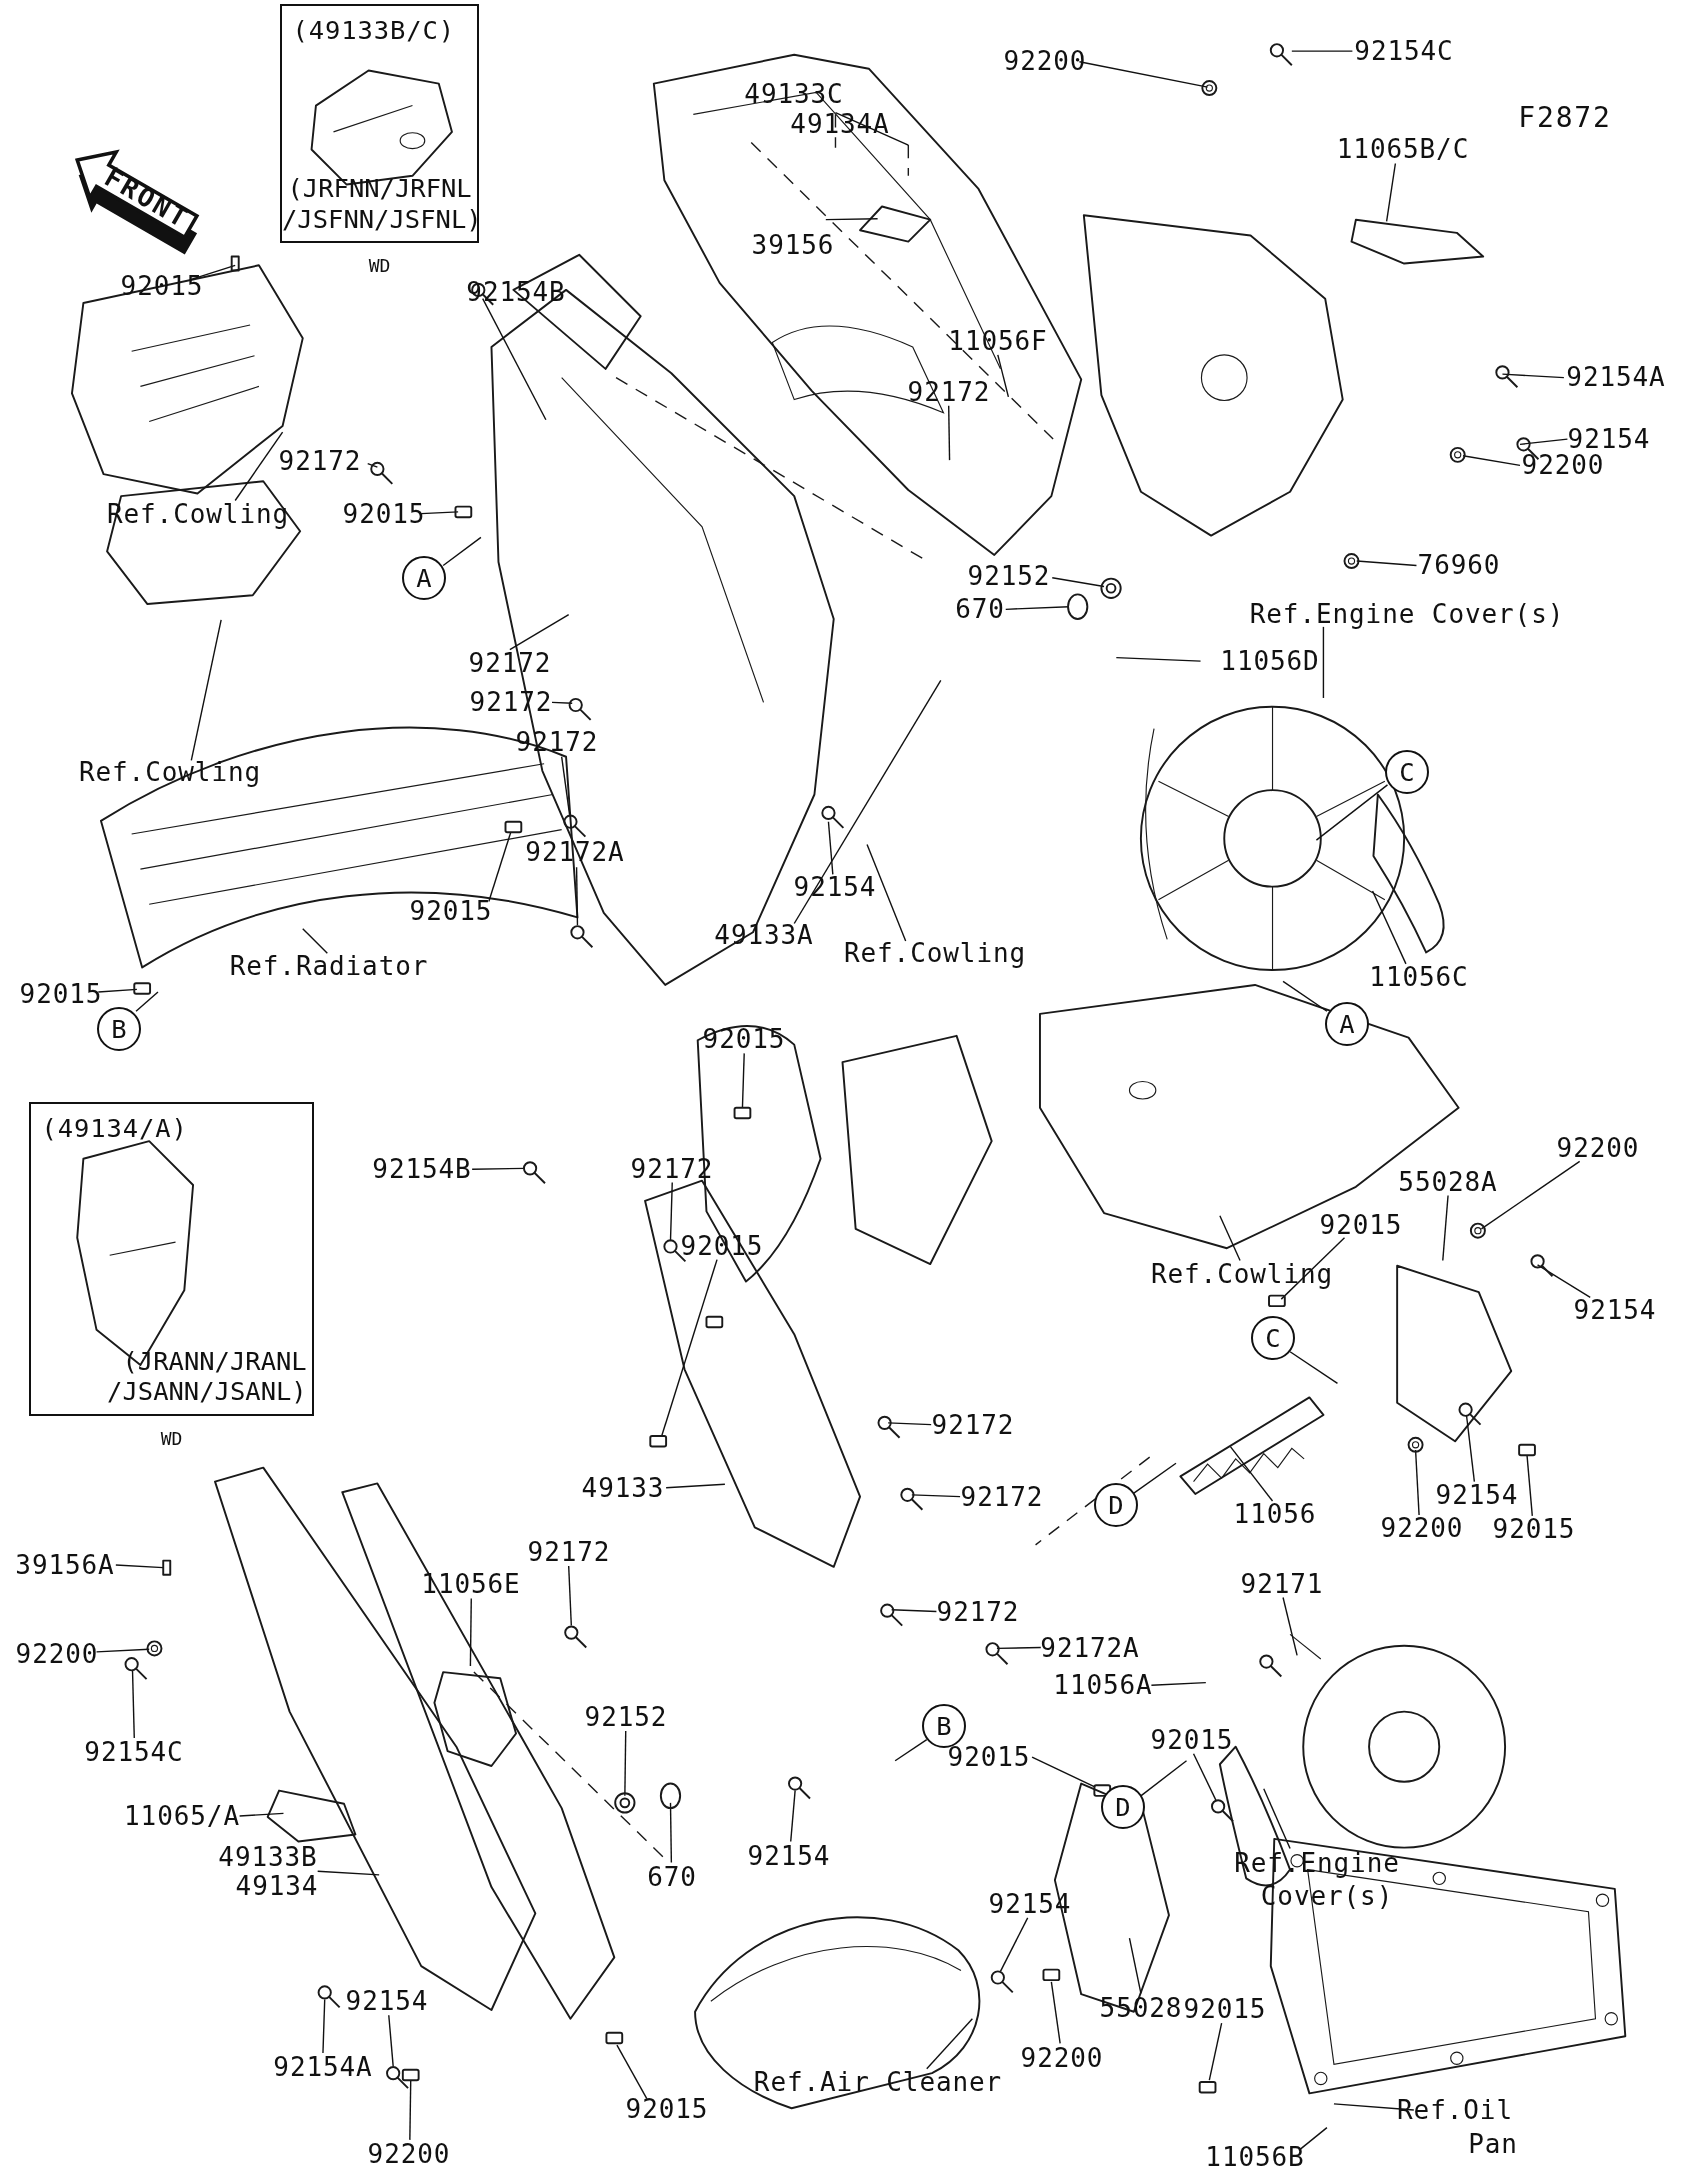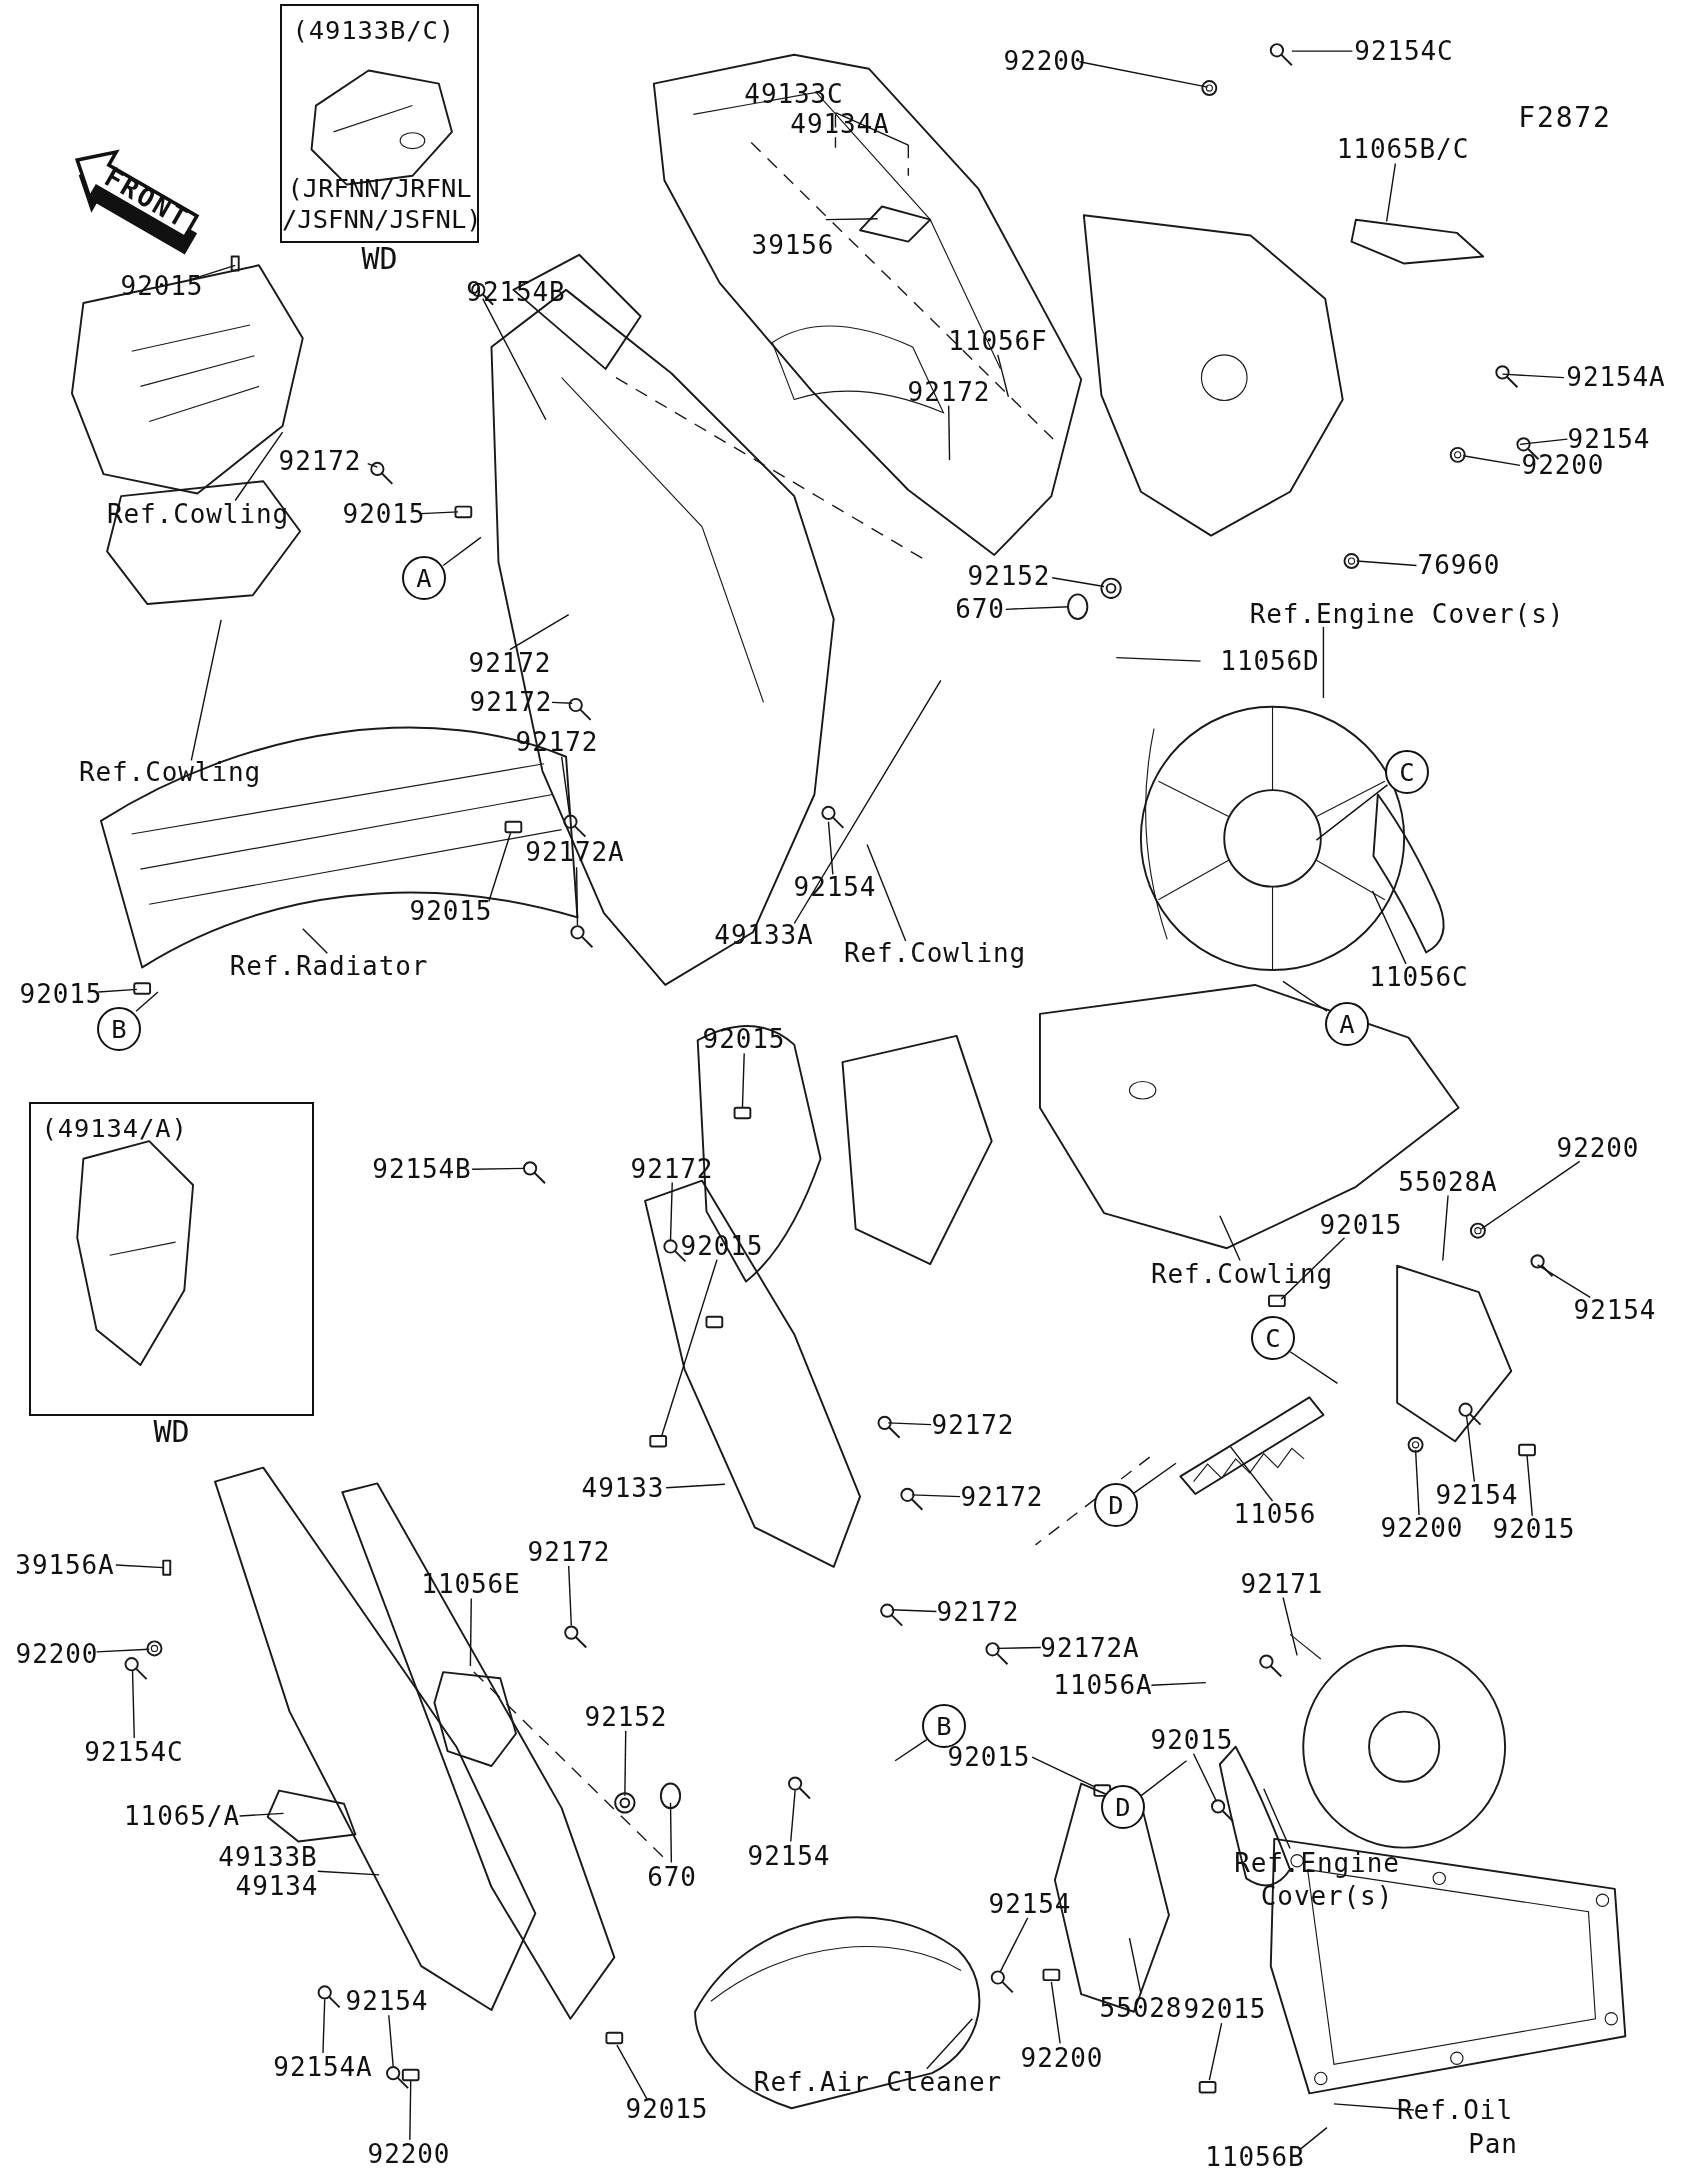--- a/index.html
+++ b/index.html
@@ -8,21 +8,21 @@
   #artwork{position:absolute;left:0;top:0;width:1685px;height:2177px;}
   .lbl{position:absolute;transform:translate(-50%,-50%);font-size:26px;line-height:1;
        white-space:nowrap;color:#111;letter-spacing:0.9px;}
   .callout{position:absolute;width:40px;height:40px;border:2.6px solid #111;border-radius:50%;
        transform:translate(-50%,-50%);display:flex;align-items:center;justify-content:center;
        font-size:25.5px;background:#fff;}
   .inset{position:absolute;border:2.6px solid #111;background:transparent;}
   .inset .title{position:absolute;left:10.5px;top:8.8px;font-size:25.5px;letter-spacing:0.9px;}
   .inset .variants{position:absolute;left:0;right:5.3px;bottom:7px;text-align:right;
        font-size:25.5px;line-height:1.2;}
-  .inset .footnote{position:absolute;left:50%;bottom:-35px;transform:translateX(-50%);font-size:30px;}
+  .inset .footnote{position:absolute;left:50%;bottom:-35px;transform:translateX(-50%);font-size:18px;}
   #figcode{position:absolute;transform:translate(-50%,-50%);font-size:28px;letter-spacing:1.8px;margin-top:48px;}
   svg .ln{stroke:#111;stroke-width:1.6;fill:none;}
   svg .part{stroke:#1a1a1a;stroke-width:2.2;fill:none;stroke-linejoin:round;}
   svg .thin{stroke:#1a1a1a;stroke-width:1.3;fill:none;}
   svg .dash{stroke:#1a1a1a;stroke-width:1.6;fill:none;stroke-dasharray:15 11;}
 </style>
 </head>
 <body>
 
 <div id="page">
@@ -404,20 +404,24 @@
   <div class="inset" style="left:280px;top:4.4px;width:195px;height:235px">
     <div class="title">(49133B/C)</div>
     <div class="variants">
       <div>(JRFNN/JRFNL</div>
       <div>/JSFNN/JSFNL)</div>
     </div>
     <div class="footnote">WD</div>
   </div>
   <div class="inset" style="left:29px;top:1102px;width:281px;height:310px">
     <div class="title">(49134/A)</div>
+    <div class="variants">
+      <div>(JRANN/JRANL</div>
+      <div>/JSANN/JSANL)</div>
+    </div>
     <div class="footnote">WD</div>
   </div>
 
   <div id="labels">
       <div class="lbl" style="left: 162px; top: 286px;">92015</div>
       <div class="lbl" style="left: 516px; top: 292px;">92154B</div>
       <div class="lbl" style="left: 794px; top: 94px;">49133C</div>
       <div class="lbl" style="left: 840px; top: 124px;">49134A</div>
       <div class="lbl" style="left: 1045px; top: 61px;">92200</div>
       <div class="lbl" style="left: 1404px; top: 51px;">92154C</div>

